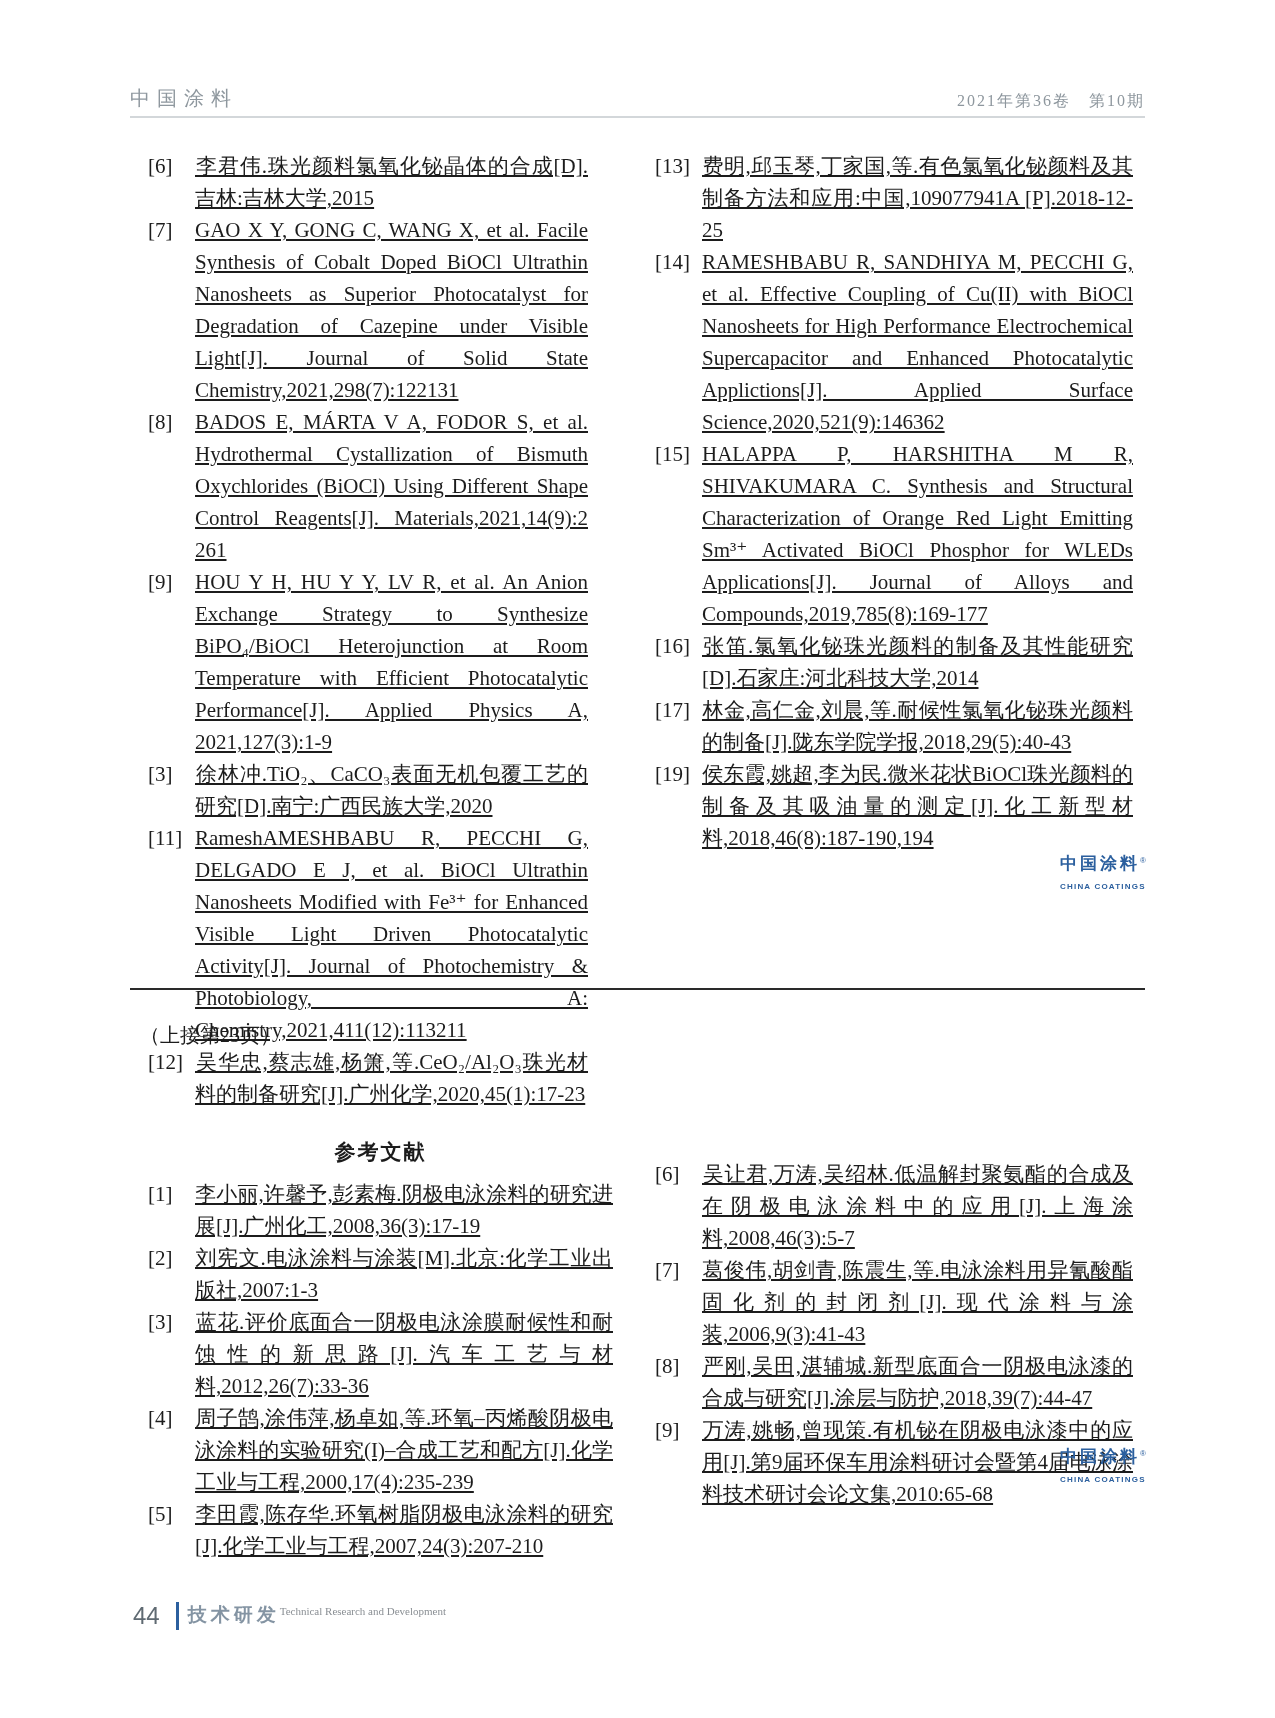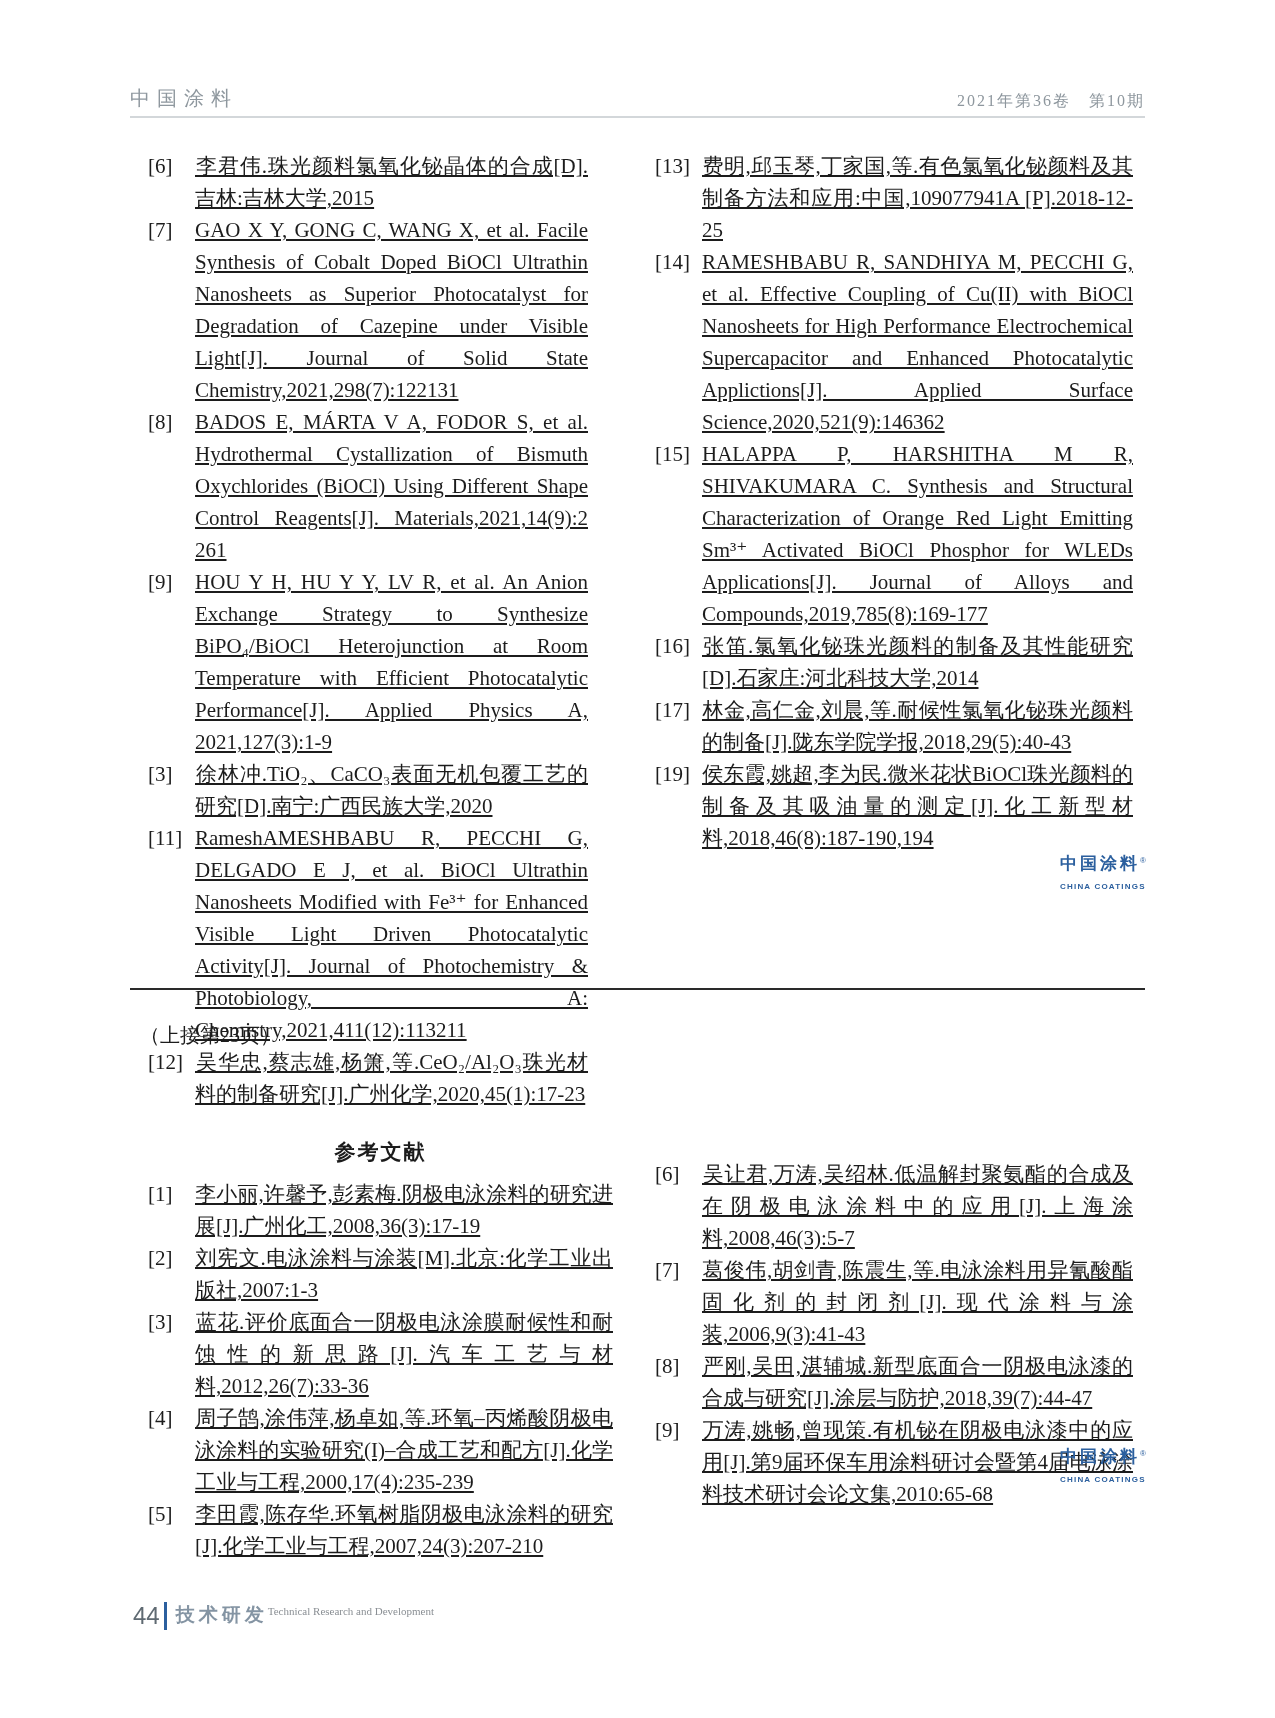--- a/index.html
+++ b/index.html
@@ -55,21 +55,21 @@
     position:absolute;left:130px;right:130px;top:988px;
     border-top:2px solid var(--divider);height:0;
   }
   .continuation-note{position:absolute;left:140px;top:1022px;font-size:20px;color:var(--text);text-align:center;}
   .references-heading{
     position:absolute;left:148px;top:1138px;width:465px;
     text-align:center;font-weight:bold;font-size:21px;letter-spacing:2px;
   }
   
   .page-footer{position:absolute;left:133px;top:1602px;display:flex;align-items:stretch;}
-  .page-number{font-size:24px;color:#5f6a72;align-self:center;margin-right:4px;
+  .page-number{font-size:24px;color:#5f6a72;align-self:center;margin-right:16px;
                font-family:"Liberation Sans","DejaVu Sans",sans-serif;}
   .footer-bar{width:3px;background:var(--accent-blue);margin-right:9px;}
   .footer-section{display:flex;flex-direction:row;justify-content:flex-start;}
   .footer-section-cn{font-size:19px;color:var(--footer-section);letter-spacing:4px;
                      font-family:"Liberation Sans","DejaVu Sans",sans-serif;font-weight:bold;}
   .footer-section-en{font-size:11px;color:#8a8f94;margin-top:3px;}
 </style>
 </head>
 <body>
 

